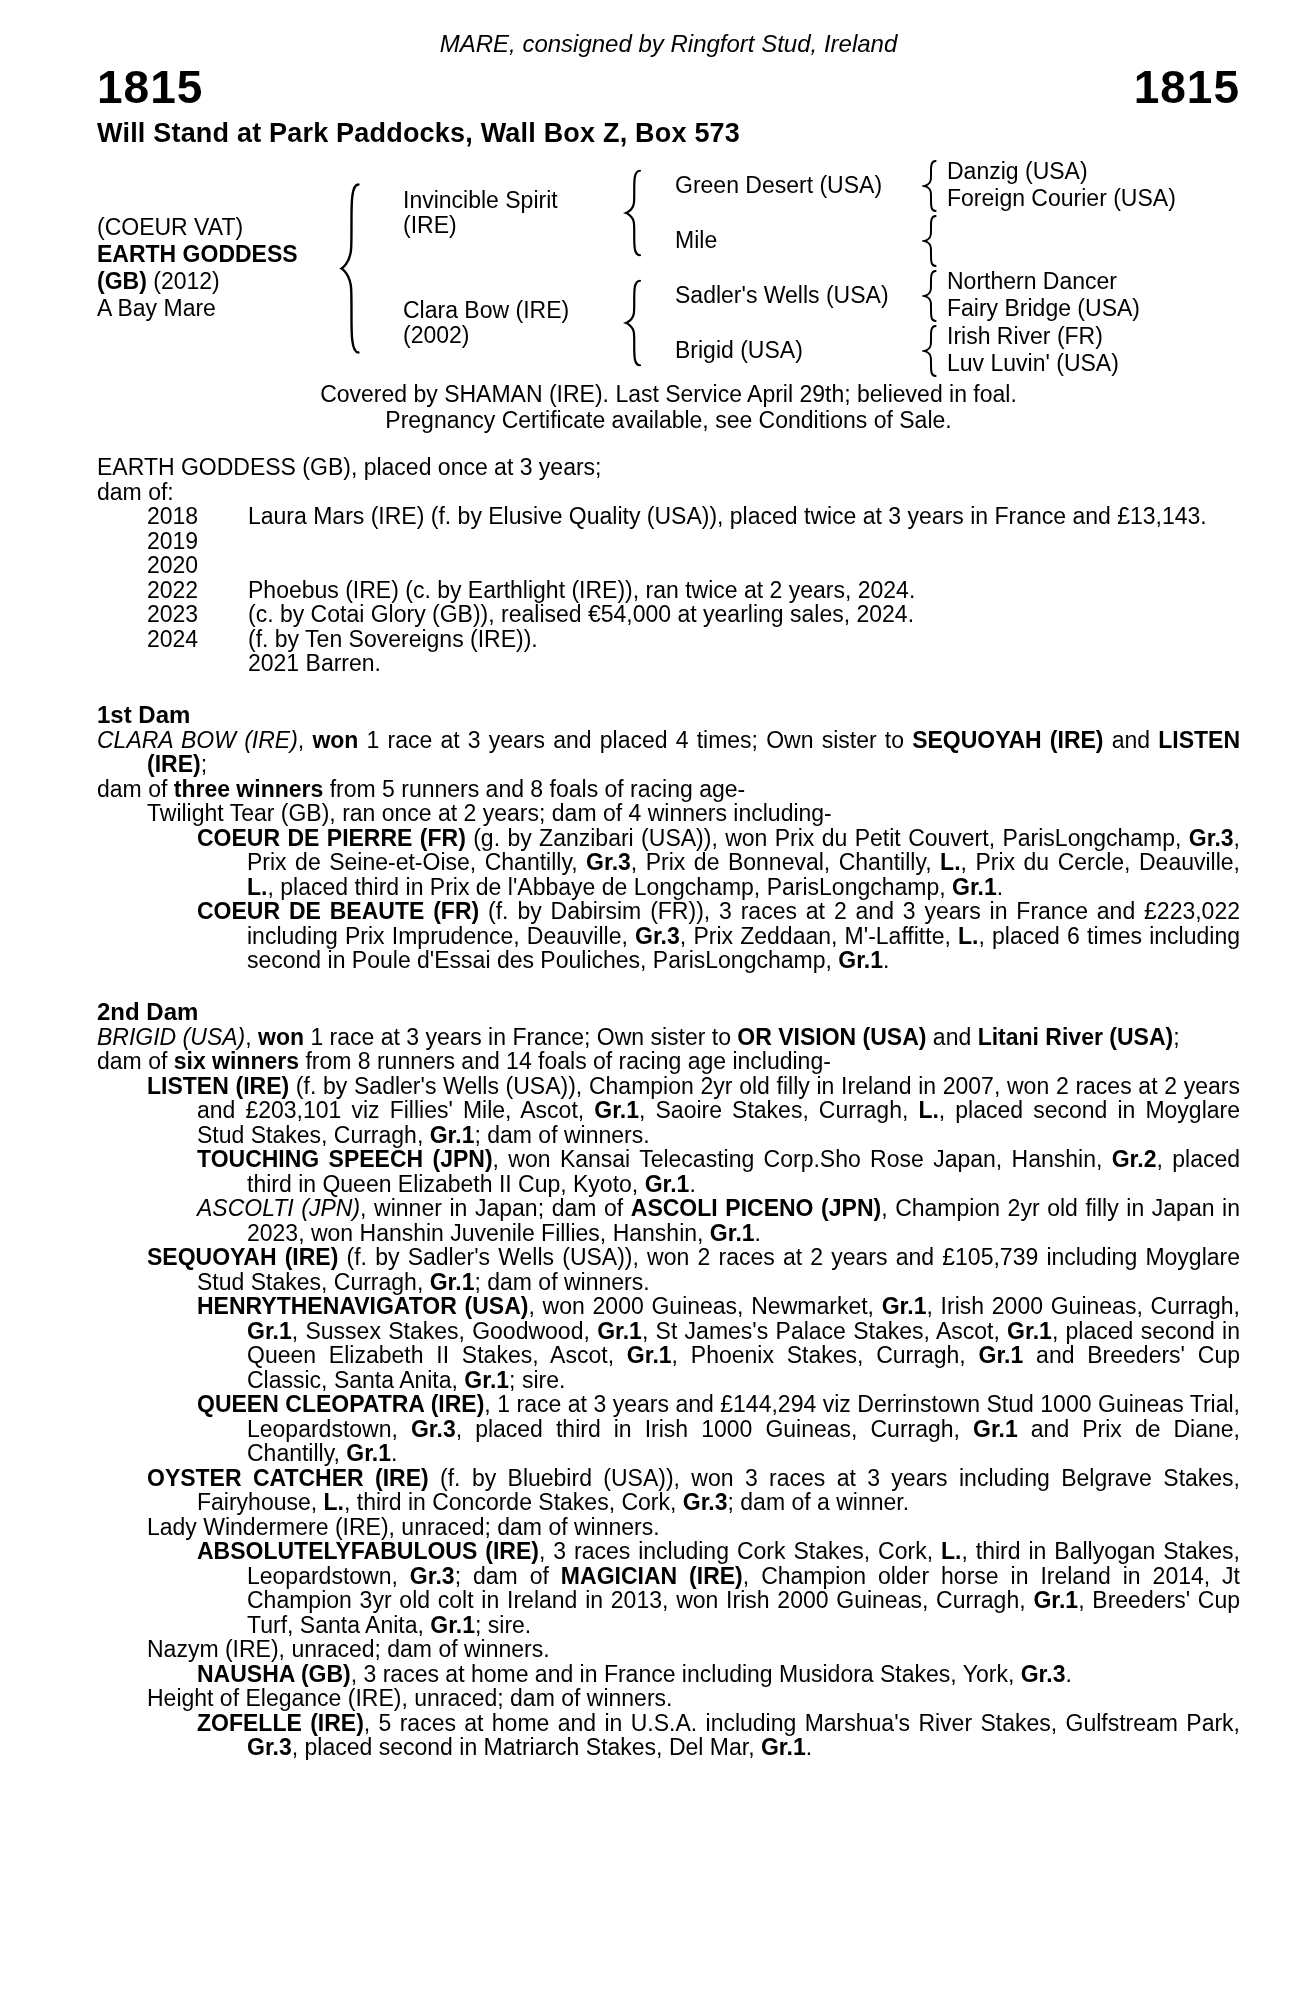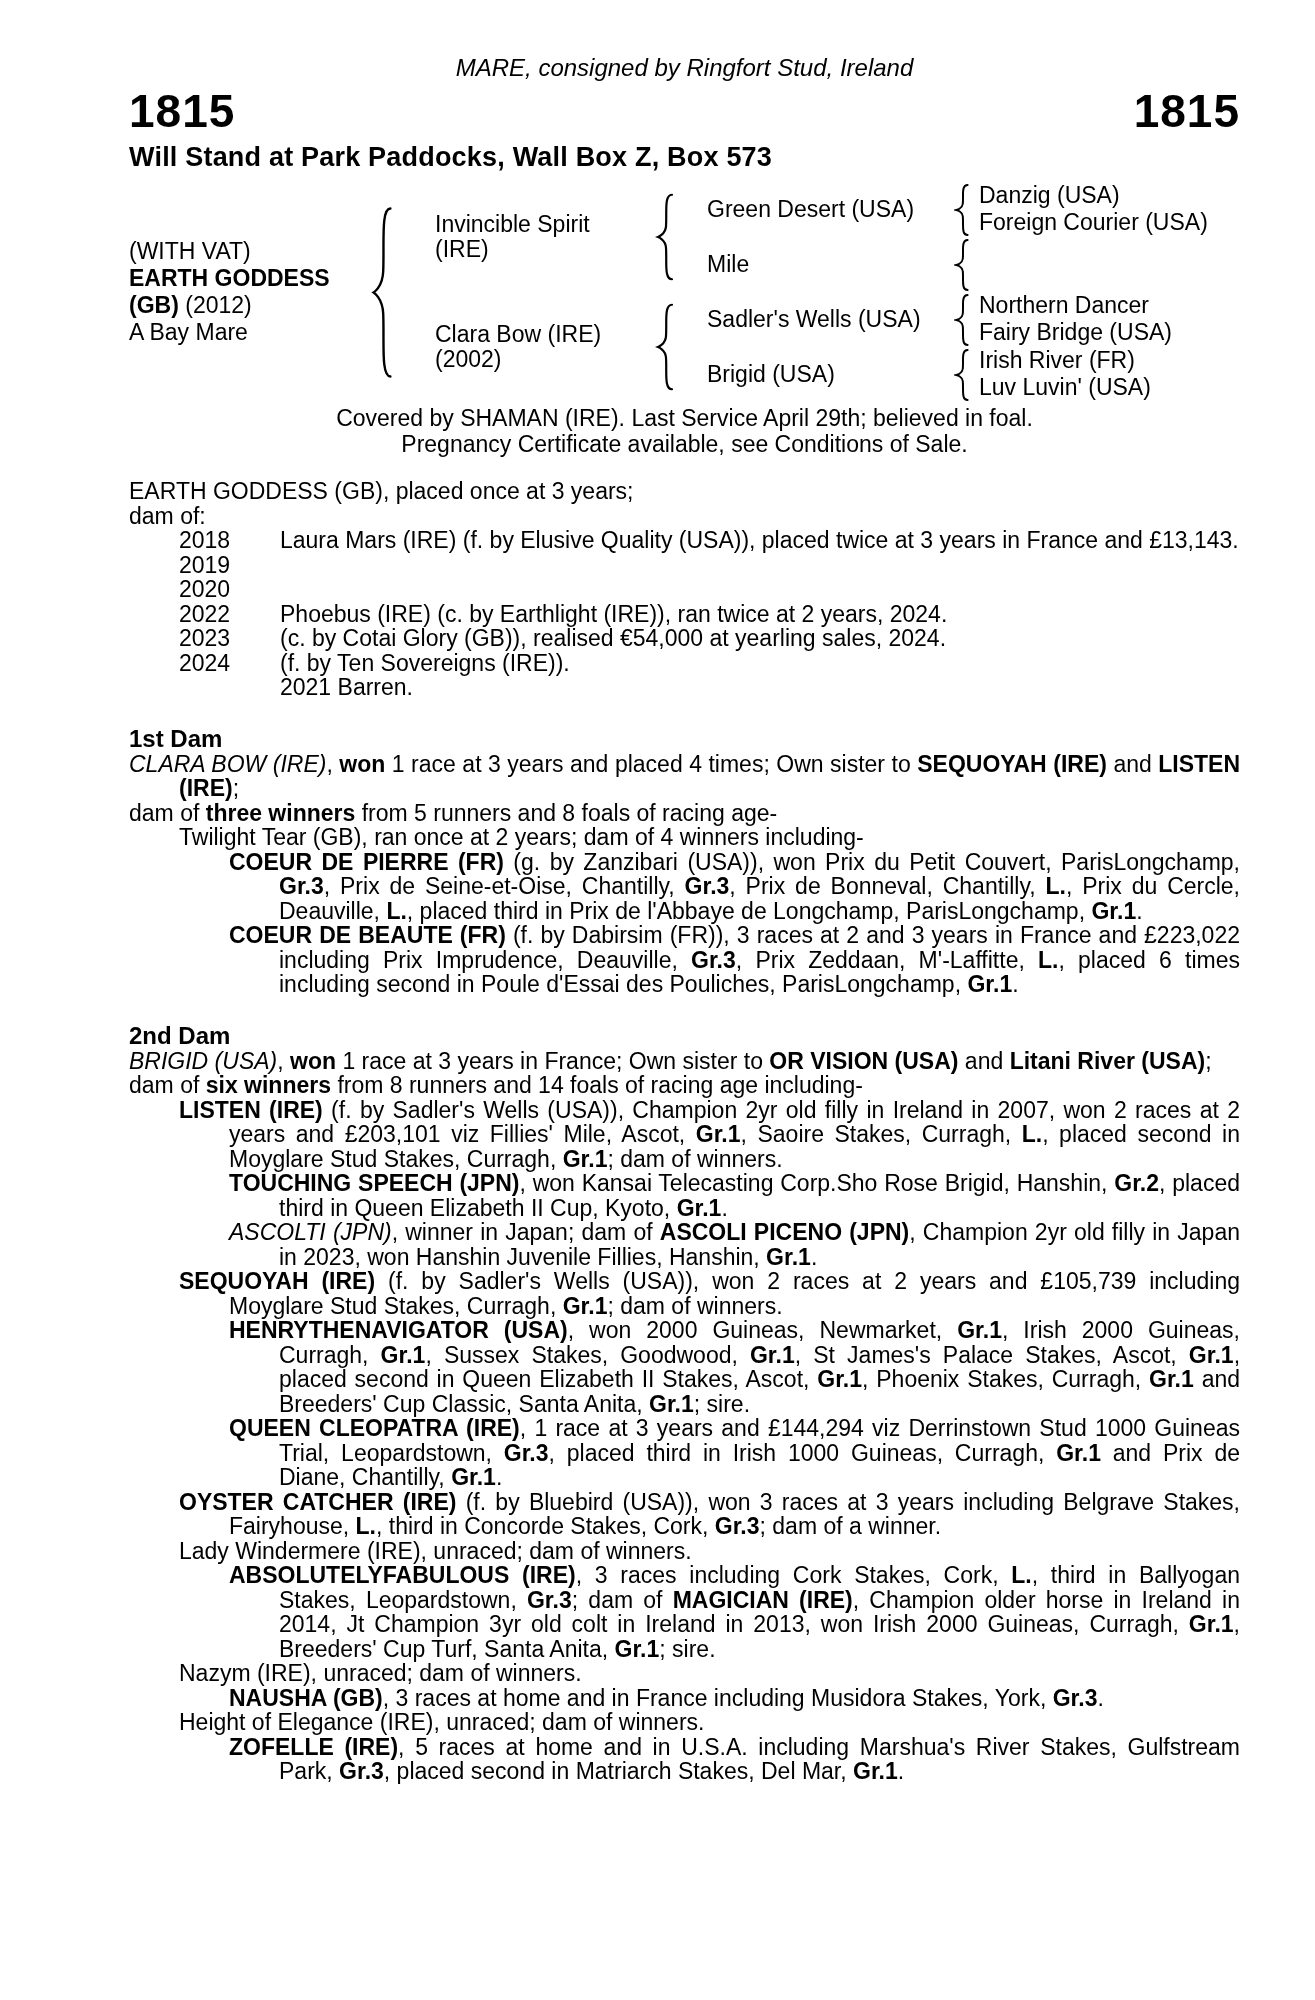--- a/index.html
+++ b/index.html
@@ -1,18 +1,18 @@
 <!DOCTYPE html>
 <html><head>
 <meta charset="utf-8">
 <style>
   html,body{margin:0;padding:0;background:#fff;}
   body{width:1315px;height:2000px;overflow:hidden;color:#000;
        font-family:"Liberation Sans",sans-serif;font-size:23px;line-height:24.5px;}
-  .page{padding:54px 75px 0 97px;margin-left:32px;}
+  .page{padding:30px 75px 0 97px;}
   .b{font-weight:bold;}
   .i{font-style:italic;}
 
   .consignor{font-style:italic;text-align:center;font-size:24px;line-height:28px;}
   .lot-row{display:flex;justify-content:space-between;margin-top:6px;text-align:center;}
   .lot{font-weight:bold;font-size:46px;line-height:46px;letter-spacing:1px;}
   .stand{font-weight:bold;font-size:27px;line-height:30px;margin-top:8px;letter-spacing:.2px;}
 
   
   .ped{display:flex;height:220px;margin-top:10px;}
@@ -53,21 +53,21 @@
 
   <div class="lot-row">
     <div class="lot">1815</div>
     <div class="lot">1815</div>
   </div>
 
   <div class="stand">Will Stand at Park Paddocks, Wall Box Z, Box 573</div>
 
   <div class="ped">
     <div class="ped-subject">
-      <div>(WITH VAT)</div>
+      <div>(COEUR VAT)</div>
       <div class="b">EARTH GODDESS</div>
       <div><span class="b">(GB)</span> <span>(2012)</span></div>
       <div>A Bay Mare</div>
     </div>
 
     <div class="brace-wrap bw1">
       <svg class="bsvg" width="24" height="175" viewBox="0 0 20 100" preserveAspectRatio="none">
           <path d="M17 2 C9 2 12 22 11 38 C10.4 47 3 50 3 50 C3 50 10.4 53 11 62 C12 78 9 98 17 98" fill="none" stroke="#000" stroke-width="2.4" vector-effect="non-scaling-stroke" stroke-linecap="round"></path>
         </svg>
     </div>
@@ -186,21 +186,21 @@
       <div class="sec-head">1st Dam</div>
       <div class="para p0"><span class="i">CLARA BOW (IRE)</span><span>, </span><span class="b">won</span><span> 1 race at 3 years and placed 4 times; Own sister to </span><span class="b">SEQUOYAH (IRE)</span><span> and </span><span class="b">LISTEN (IRE)</span><span>;</span></div>
       <div class="para p0"><span>dam of </span><span class="b">three winners</span><span> from 5 runners and 8 foals of racing age-</span></div>
       <div class="para p1"><span>Twilight Tear (GB), ran once at 2 years; dam of 4 winners including-</span></div>
       <div class="para p2"><span class="b">COEUR DE PIERRE (FR)</span><span> (g. by Zanzibari (USA)), won Prix du Petit Couvert, ParisLongchamp, </span><span class="b">Gr.3</span><span>, Prix de Seine-et-Oise, Chantilly, </span><span class="b">Gr.3</span><span>, Prix de Bonneval, Chantilly, </span><span class="b">L.</span><span>, Prix du Cercle, Deauville, </span><span class="b">L.</span><span>, placed third in Prix de l'Abbaye de Longchamp, ParisLongchamp, </span><span class="b">Gr.1</span><span>.</span></div>
       <div class="para p2"><span class="b">COEUR DE BEAUTE (FR)</span><span> (f. by Dabirsim (FR)), 3 races at 2 and 3 years in France and £223,022 including Prix Imprudence, Deauville, </span><span class="b">Gr.3</span><span>, Prix Zeddaan, M'-Laffitte, </span><span class="b">L.</span><span>, placed 6 times including second in Poule d'Essai des Pouliches, ParisLongchamp, </span><span class="b">Gr.1</span><span>.</span></div>
       <div class="sec-head">2nd Dam</div>
       <div class="para p0"><span class="i">BRIGID (USA)</span><span>, </span><span class="b">won</span><span> 1 race at 3 years in France; Own sister to </span><span class="b">OR VISION (USA)</span><span> and </span><span class="b">Litani River (USA)</span><span>;</span></div>
       <div class="para p0"><span>dam of </span><span class="b">six winners</span><span> from 8 runners and 14 foals of racing age including-</span></div>
       <div class="para p1"><span class="b">LISTEN (IRE)</span><span> (f. by Sadler's Wells (USA)), Champion 2yr old filly in Ireland in 2007, won 2 races at 2 years and £203,101 viz Fillies' Mile, Ascot, </span><span class="b">Gr.1</span><span>, Saoire Stakes, Curragh, </span><span class="b">L.</span><span>, placed second in Moyglare Stud Stakes, Curragh, </span><span class="b">Gr.1</span><span>; dam of winners.</span></div>
-      <div class="para p2"><span class="b">TOUCHING SPEECH (JPN)</span><span>, won Kansai Telecasting Corp.Sho Rose Brigid, Hanshin, </span><span class="b">Gr.2</span><span>, placed third in Queen Elizabeth II Cup, Kyoto, </span><span class="b">Gr.1</span><span>.</span></div>
+      <div class="para p2"><span class="b">TOUCHING SPEECH (JPN)</span><span>, won Kansai Telecasting Corp.Sho Rose Japan, Hanshin, </span><span class="b">Gr.2</span><span>, placed third in Queen Elizabeth II Cup, Kyoto, </span><span class="b">Gr.1</span><span>.</span></div>
       <div class="para p2"><span class="i">ASCOLTI (JPN)</span><span>, winner in Japan; dam of </span><span class="b">ASCOLI PICENO (JPN)</span><span>, Champion 2yr old filly in Japan in 2023, won Hanshin Juvenile Fillies, Hanshin, </span><span class="b">Gr.1</span><span>.</span></div>
       <div class="para p1"><span class="b">SEQUOYAH (IRE)</span><span> (f. by Sadler's Wells (USA)), won 2 races at 2 years and £105,739 including Moyglare Stud Stakes, Curragh, </span><span class="b">Gr.1</span><span>; dam of winners.</span></div>
       <div class="para p2"><span class="b">HENRYTHENAVIGATOR (USA)</span><span>, won 2000 Guineas, Newmarket, </span><span class="b">Gr.1</span><span>, Irish 2000 Guineas, Curragh, </span><span class="b">Gr.1</span><span>, Sussex Stakes, Goodwood, </span><span class="b">Gr.1</span><span>, St James's Palace Stakes, Ascot, </span><span class="b">Gr.1</span><span>, placed second in Queen Elizabeth II Stakes, Ascot, </span><span class="b">Gr.1</span><span>, Phoenix Stakes, Curragh, </span><span class="b">Gr.1</span><span> and Breeders' Cup Classic, Santa Anita, </span><span class="b">Gr.1</span><span>; sire.</span></div>
       <div class="para p2"><span class="b">QUEEN CLEOPATRA (IRE)</span><span>, 1 race at 3 years and £144,294 viz Derrinstown Stud 1000 Guineas Trial, Leopardstown, </span><span class="b">Gr.3</span><span>, placed third in Irish 1000 Guineas, Curragh, </span><span class="b">Gr.1</span><span> and Prix de Diane, Chantilly, </span><span class="b">Gr.1</span><span>.</span></div>
       <div class="para p1"><span class="b">OYSTER CATCHER (IRE)</span><span> (f. by Bluebird (USA)), won 3 races at 3 years including Belgrave Stakes, Fairyhouse, </span><span class="b">L.</span><span>, third in Concorde Stakes, Cork, </span><span class="b">Gr.3</span><span>; dam of a winner.</span></div>
       <div class="para p1"><span>Lady Windermere (IRE), unraced; dam of winners.</span></div>
       <div class="para p2"><span class="b">ABSOLUTELYFABULOUS (IRE)</span><span>, 3 races including Cork Stakes, Cork, </span><span class="b">L.</span><span>, third in Ballyogan Stakes, Leopardstown, </span><span class="b">Gr.3</span><span>; dam of </span><span class="b">MAGICIAN (IRE)</span><span>, Champion older horse in Ireland in 2014, Jt Champion 3yr old colt in Ireland in 2013, won Irish 2000 Guineas, Curragh, </span><span class="b">Gr.1</span><span>, Breeders' Cup Turf, Santa Anita, </span><span class="b">Gr.1</span><span>; sire.</span></div>
       <div class="para p1"><span>Nazym (IRE), unraced; dam of winners.</span></div>
       <div class="para p2"><span class="b">NAUSHA (GB)</span><span>, 3 races at home and in France including Musidora Stakes, York, </span><span class="b">Gr.3</span><span>.</span></div>
       <div class="para p1"><span>Height of Elegance (IRE), unraced; dam of winners.</span></div>

